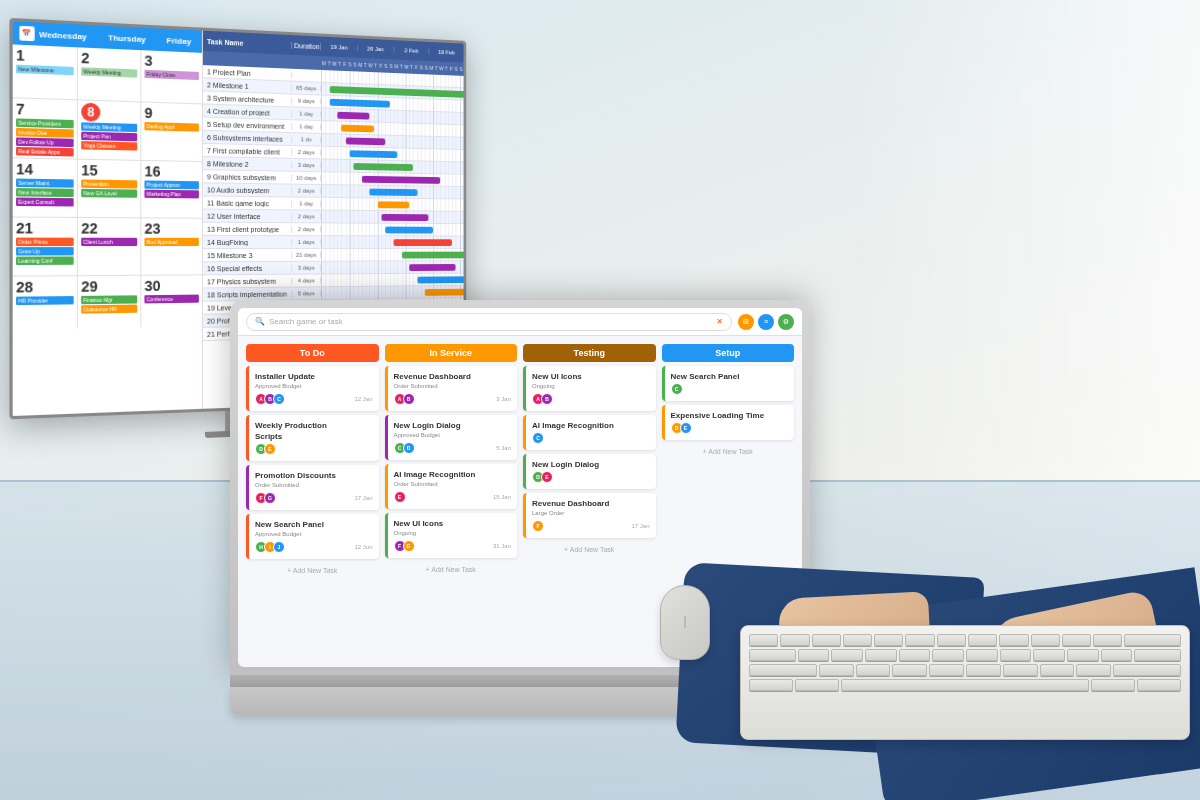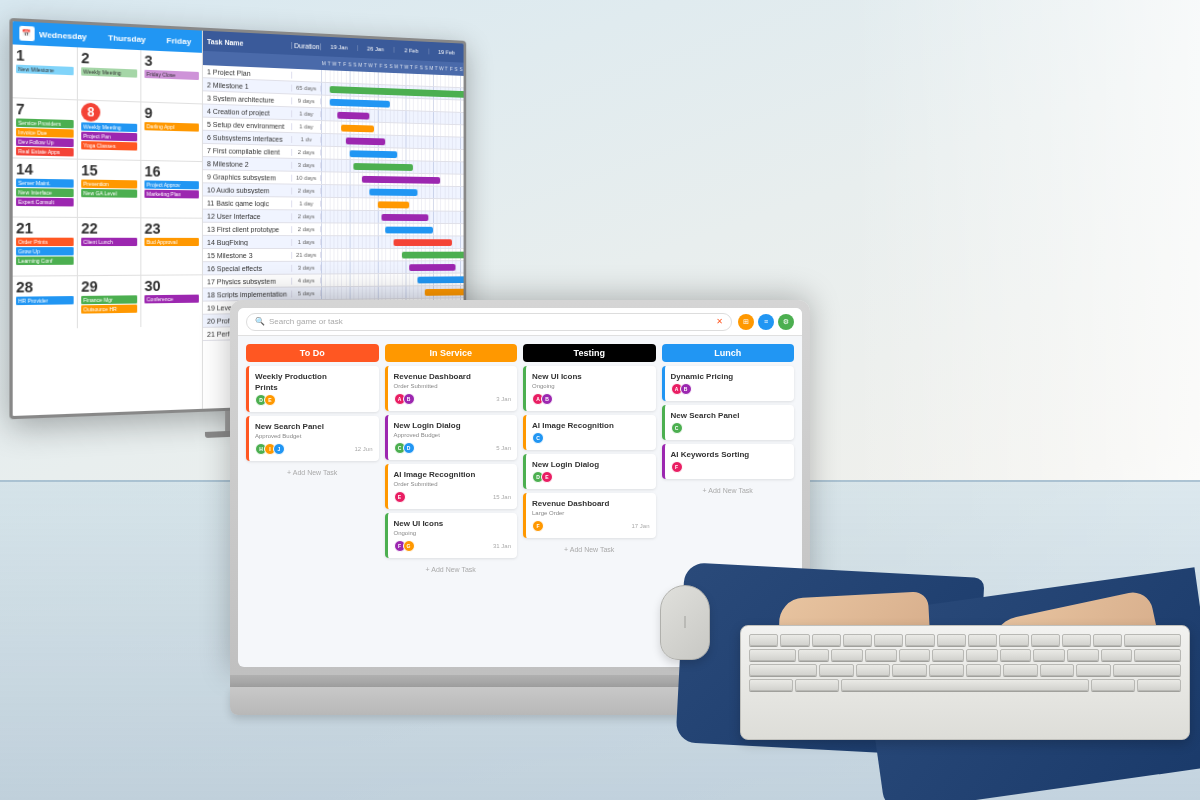--- a/index.html
+++ b/index.html
@@ -1359,27 +1359,50 @@
             <div class="kanban-icon-btn" style="background:#2196F3; color:white;">≡</div>
             <div class="kanban-icon-btn" style="background:#4CAF50; color:white;">⚙</div>
           </div>
         </div>
 
         <div class="kanban-columns">
 
           <div class="kanban-col">
             <div class="kanban-col-header" style="background:#FF5722;">To Do</div>
             <div class="kanban-card" style="border-left-color:#FF5722;">
+              <div class="kanban-card-title">Installer Update</div>
+              <div class="kanban-card-subtitle">Approved Budget</div>
+              <div class="kanban-card-footer">
+                <div class="kanban-avatars">
+                  <div class="kanban-avatar" style="background:#E91E63;">A</div>
+                  <div class="kanban-avatar" style="background:#9C27B0; margin-left:-3px;">B</div>
+                  <div class="kanban-avatar" style="background:#2196F3; margin-left:-3px;">C</div>
+                </div>
+                <span class="kanban-date">12 Jan</span>
+              </div>
+            </div>
+            <div class="kanban-card" style="border-left-color:#FF5722;">
               <div class="kanban-card-title">Weekly Production</div>
-              <div class="kanban-card-title">Prints</div>
+              <div class="kanban-card-title">Scripts</div>
               <div class="kanban-card-footer">
                 <div class="kanban-avatars">
                   <div class="kanban-avatar" style="background:#4CAF50;">D</div>
                   <div class="kanban-avatar" style="background:#FF9800; margin-left:-3px;">E</div>
                 </div>
+              </div>
+            </div>
+            <div class="kanban-card" style="border-left-color:#9C27B0;">
+              <div class="kanban-card-title">Promotion Discounts</div>
+              <div class="kanban-card-subtitle">Order Submitted</div>
+              <div class="kanban-card-footer">
+                <div class="kanban-avatars">
+                  <div class="kanban-avatar" style="background:#E91E63;">F</div>
+                  <div class="kanban-avatar" style="background:#9C27B0; margin-left:-3px;">G</div>
+                </div>
+                <span class="kanban-date">17 Jan</span>
               </div>
             </div>
             <div class="kanban-card" style="border-left-color:#FF5722;">
               <div class="kanban-card-title">New Search Panel</div>
               <div class="kanban-card-subtitle">Approved Budget</div>
               <div class="kanban-card-footer">
                 <div class="kanban-avatars">
                   <div class="kanban-avatar" style="background:#4CAF50;">H</div>
                   <div class="kanban-avatar" style="background:#FF9800; margin-left:-3px;">I</div>
                   <div class="kanban-avatar" style="background:#2196F3; margin-left:-3px;">J</div>
@@ -1432,21 +1455,21 @@
                   <div class="kanban-avatar" style="background:#9C27B0;">F</div>
                   <div class="kanban-avatar" style="background:#FF9800; margin-left:-3px;">G</div>
                 </div>
                 <span class="kanban-date">31 Jan</span>
               </div>
             </div>
             <div class="kanban-add-task">+ Add New Task</div>
           </div>
 
           <div class="kanban-col">
-            <div class="kanban-col-header" style="background:#000000;">Testing</div>
+            <div class="kanban-col-header" style="background:#a16207;">Testing</div>
             <div class="kanban-card" style="border-left-color:#4CAF50;">
               <div class="kanban-card-title">New UI Icons</div>
               <div class="kanban-card-subtitle">Ongoing</div>
               <div class="kanban-card-footer">
                 <div class="kanban-avatars">
                   <div class="kanban-avatar" style="background:#E91E63;">A</div>
                   <div class="kanban-avatar" style="background:#9C27B0; margin-left:-3px;">B</div>
                 </div>
               </div>
             </div>
@@ -1474,43 +1497,35 @@
                 <div class="kanban-avatars">
                   <div class="kanban-avatar" style="background:#FF9800;">F</div>
                 </div>
                 <span class="kanban-date">17 Jan</span>
               </div>
             </div>
             <div class="kanban-add-task">+ Add New Task</div>
           </div>
 
           <div class="kanban-col">
-            <div class="kanban-col-header" style="background:#2196F3;">Lunch</div>
-            <div class="kanban-card" style="border-left-color:#2196F3;">
-              <div class="kanban-card-title">Dynamic Pricing</div>
-              <div class="kanban-card-footer">
-                <div class="kanban-avatars">
-                  <div class="kanban-avatar" style="background:#E91E63;">A</div>
-                  <div class="kanban-avatar" style="background:#9C27B0; margin-left:-3px;">B</div>
-                </div>
-              </div>
-            </div>
+            <div class="kanban-col-header" style="background:#2196F3;">Setup</div>
             <div class="kanban-card" style="border-left-color:#4CAF50;">
               <div class="kanban-card-title">New Search Panel</div>
               <div class="kanban-card-footer">
                 <div class="kanban-avatars">
                   <div class="kanban-avatar" style="background:#4CAF50;">C</div>
                 </div>
               </div>
             </div>
-            <div class="kanban-card" style="border-left-color:#9C27B0;">
-              <div class="kanban-card-title">AI Keywords Sorting</div>
+            <div class="kanban-card" style="border-left-color:#FF9800;">
+              <div class="kanban-card-title">Expensive Loading Time</div>
               <div class="kanban-card-footer">
                 <div class="kanban-avatars">
-                  <div class="kanban-avatar" style="background:#E91E63;">F</div>
+                  <div class="kanban-avatar" style="background:#FF9800;">D</div>
+                  <div class="kanban-avatar" style="background:#2196F3; margin-left:-3px;">E</div>
                 </div>
               </div>
             </div>
             <div class="kanban-add-task">+ Add New Task</div>
           </div>
 
         </div>
       </div>
     </div>
   </div>

